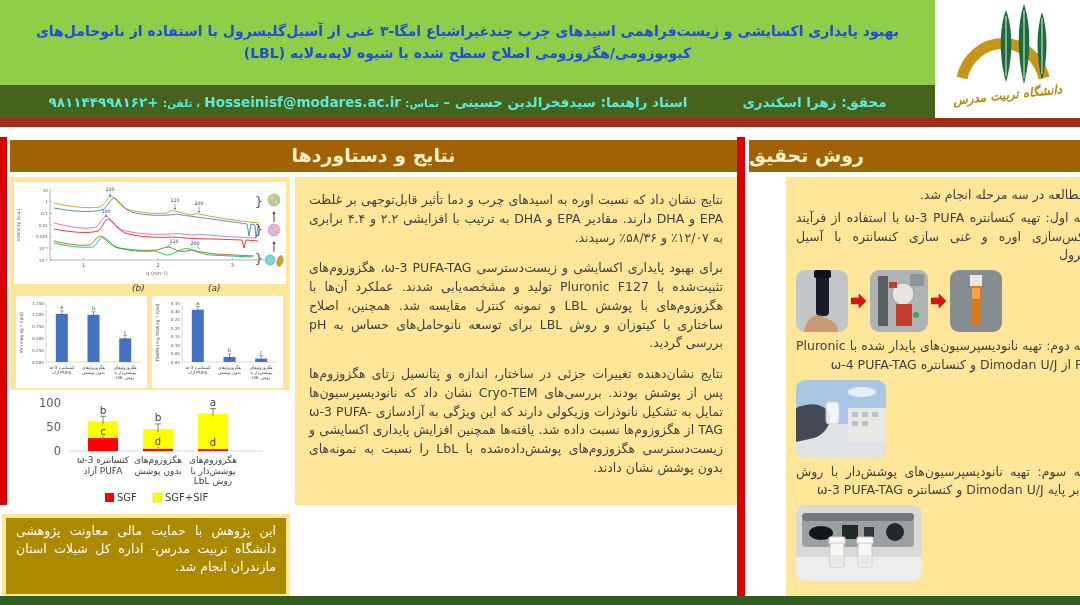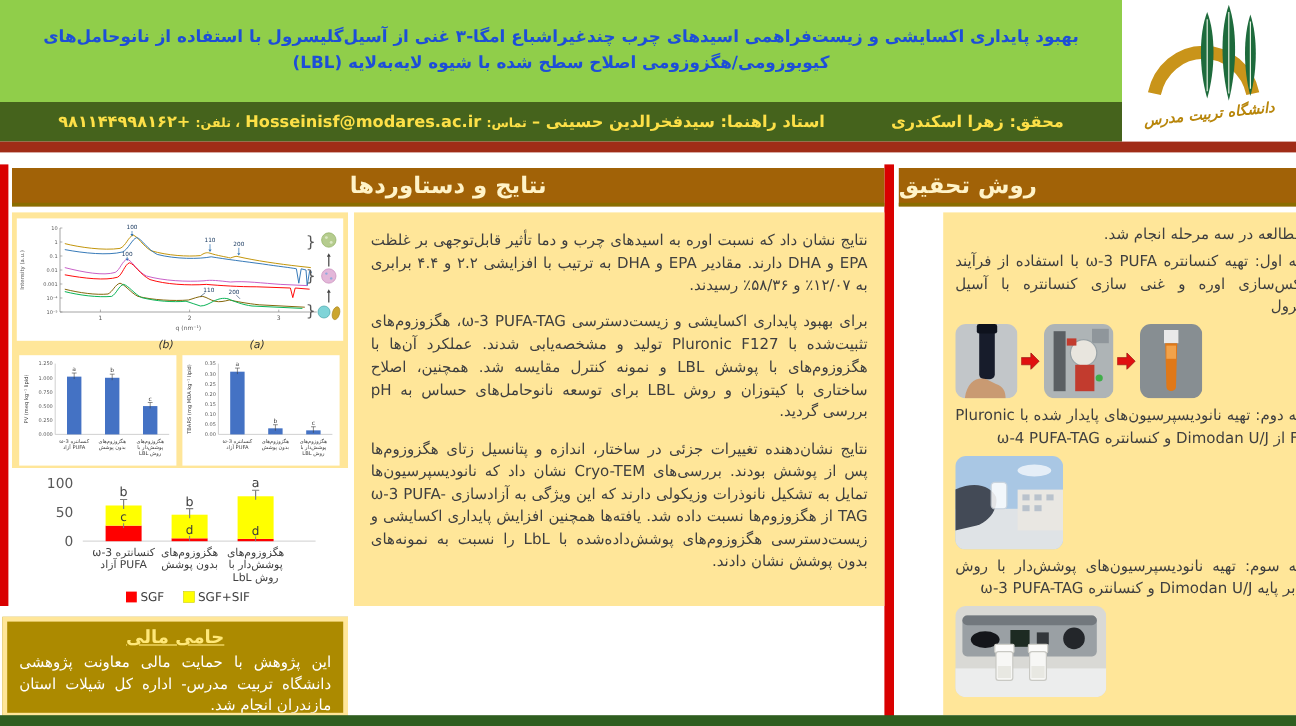--- a/index.html
+++ b/index.html
@@ -7,21 +7,21 @@
           font-family:"DejaVu Sans","Liberation Sans",sans-serif;}
   .abs{position:absolute;}
   
   .green-header{left:0;top:0;width:935px;height:85px;background:#90CE4A;display:flex;
     align-items:center;justify-content:center;box-sizing:border-box;padding:0 34px;}
   .green-header .title{direction:rtl;text-align:center;font-weight:bold;font-size:14px;
     line-height:1.55;color:#1d4ed8;}
   .info-bar{left:0;top:85px;width:935px;height:33px;background:#45631C;display:flex;
     direction:rtl;align-items:center;justify-content:center;gap:55px;}
   .info-bar .bold{font-weight:bold;}
-  .info-bar span{color:#fde047;font-size:13.5px;}
+  .info-bar span{color:#5eead4;font-size:13.5px;}
   .info-bar .small{font-size:10.5px;font-weight:bold;}
   .logo-box{left:935px;top:0;width:145px;height:118px;background:#ffffff;text-align:center;}
   .logo-caption{direction:rtl;color:#B8860B;font-weight:bold;font-style:italic;font-size:12px;
     margin-top:-4px;transform:rotate(-6deg);}
   .maroon-bar{left:0;top:118px;width:1080px;height:9px;background:#A02C17;}
   .bottom-bar{left:0;top:596px;width:1080px;height:9px;background:#2F5E20;}
   .red-strip{background:#D90000;}
   
   .gold-header{background:#a16207;color:#FFF3C8;font-weight:bold;font-size:19px;
     display:flex;align-items:center;justify-content:center;direction:rtl;
@@ -268,21 +268,20 @@
       <text x="198" y="70" font-size="9" fill="#404040" text-anchor="middle" direction="rtl">هگزوزوم‌های</text>
       <text x="198" y="80.5" font-size="9" fill="#404040" text-anchor="middle" direction="rtl">پوشش‌دار با</text>
       <text x="198" y="91" font-size="9" fill="#404040" text-anchor="middle" direction="rtl">روش LbL</text>
       <rect x="90" y="100" width="9" height="9" fill="#FF0000"></rect>
       <text x="102" y="108" font-size="10" fill="#404040" text-anchor="start">SGF</text>
       <rect x="138" y="100" width="9" height="9" fill="#FFFF00" stroke="#d0d000" stroke-width="0.5"></rect>
       <text x="150" y="108" font-size="10" fill="#404040" text-anchor="start">SGF+SIF</text>
     </svg>
 
   <div class="abs sponsor">
-    <h2>حامی مالی</h2>
     <p>این پژوهش با حمایت مالی معاونت پژوهشی دانشگاه تربیت مدرس- اداره کل شیلات استان مازندران انجام شد.</p>
   </div>
 
   <div class="abs gold-header method-header">
     <span>روش تحقیق</span>
   </div>
 
   <div class="abs cream method-panel">
     <p>این مطالعه در سه مرحله انجام شد.</p>
     <p>مرحله اول: تهیه کنسانتره ω-3 PUFA با استفاده از فرآیند کمپلکس‌سازی اوره و غنی سازی کنسانتره با آسیل گلیسرول</p>

